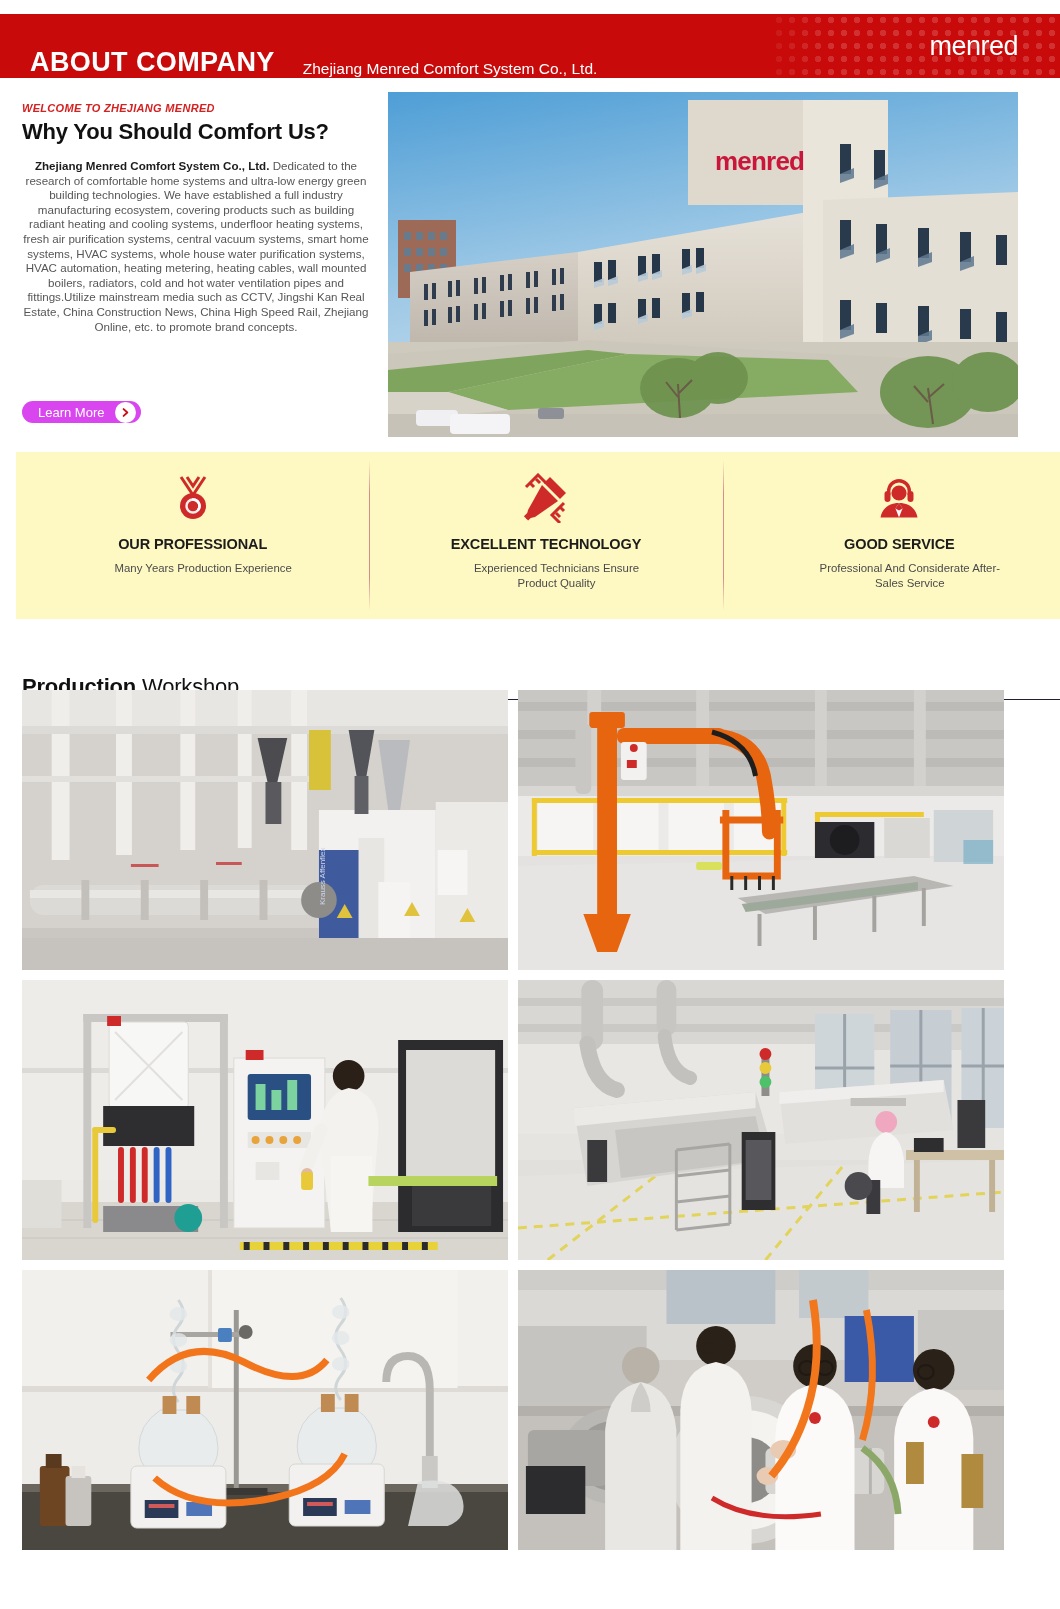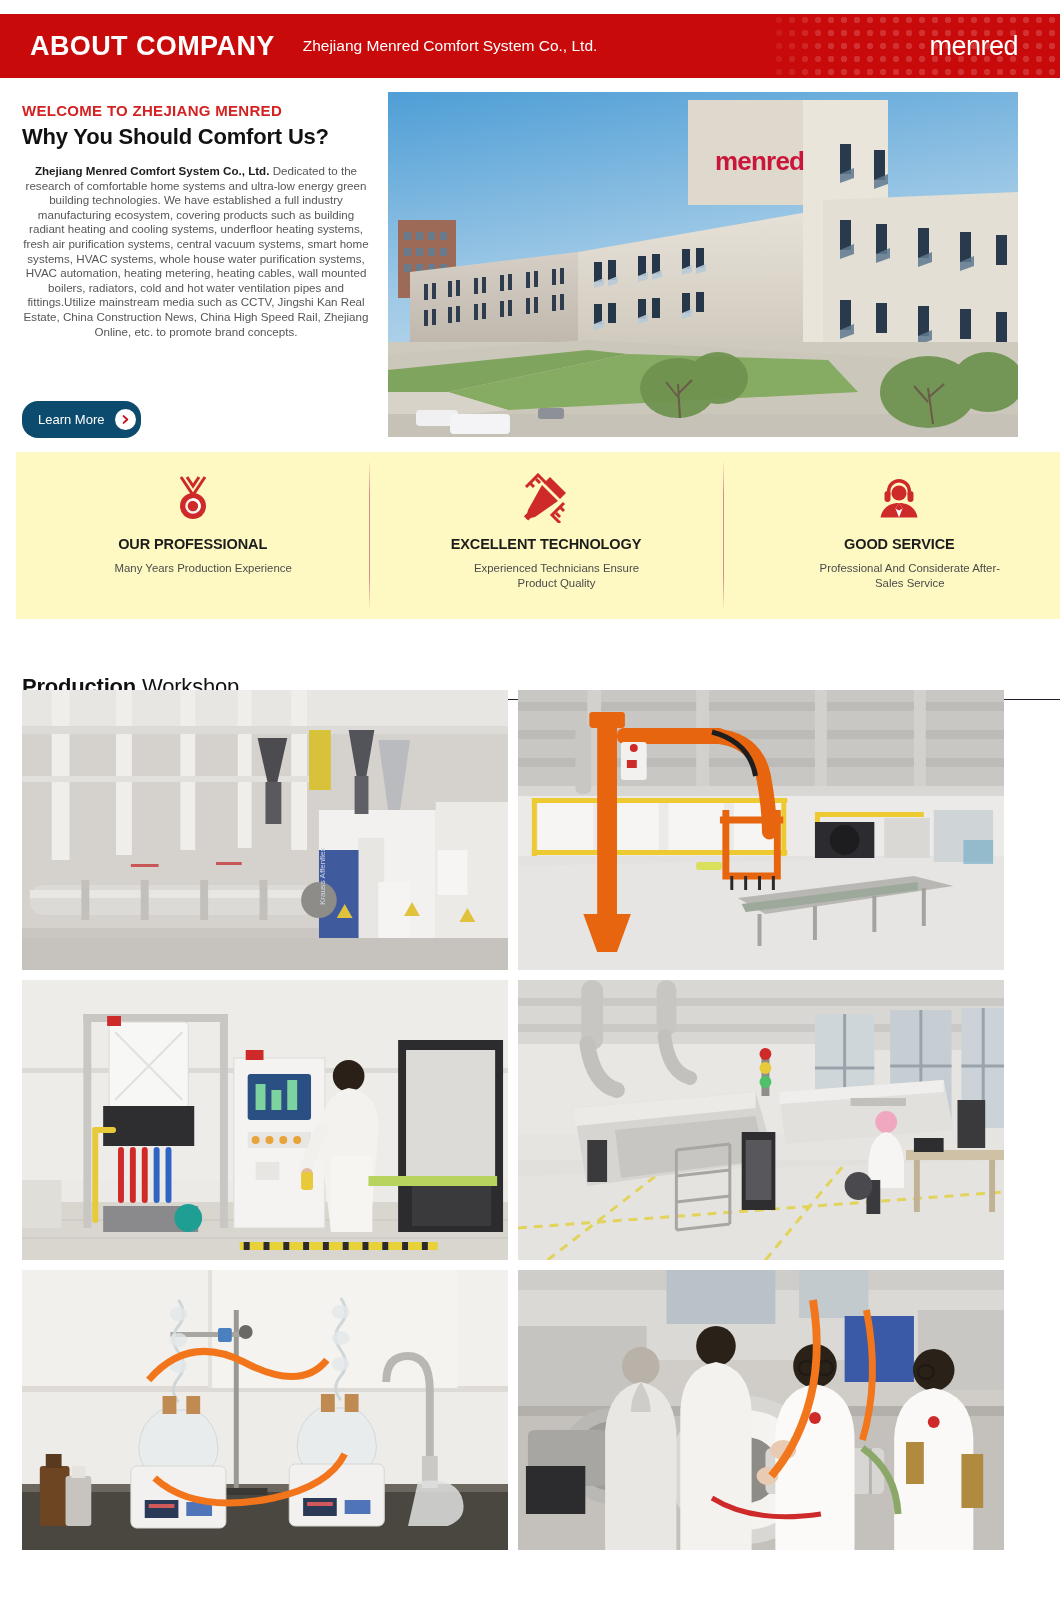--- a/index.html
+++ b/index.html
@@ -17,21 +17,21 @@
     position: absolute;
     left: 0; top: 14px;
     width: 1060px; height: 64px;
     background: #c80a0a;
     background-image:
       radial-gradient(circle at 6px 6px, rgba(255,255,255,0.16) 3.1px, rgba(255,255,255,0) 3.4px);
     background-size: 13px 13px;
     background-position: 760px 0;
     background-repeat: repeat;
     display: flex;
-    align-items: center;
+    align-items: flex-end;
     overflow: hidden;
   }
   .header::before {
     content:"";
     position:absolute; left:0; top:0; bottom:0; width:770px;
     background:#c80a0a;
   }
   .header::after{
     content:"";
     position:absolute; left:740px; top:0; bottom:0; width:90px;
@@ -62,22 +62,23 @@
     font-size: 27px;
     font-weight: 400;
     letter-spacing: -0.5px;
   }
 
   
   .hero { position: absolute; left: 0; top: 92px; width: 1060px; height: 350px; }
   .hero-left { position: absolute; left: 22px; top: 10px; width: 348px; }
   .welcome {
     color: #d42121;
-    font-size: 15px;
+    font-size: 11px;
     font-weight: 700;
+    font-style: italic;
     letter-spacing: 0.3px;
   }
   .hero-h2 {
     margin-top: 5px;
     color: #111111;
     font-size: 22px;
     font-weight: 700;
     letter-spacing: -0.2px;
   }
   .hero-body {
@@ -85,22 +86,22 @@
     font-size: 11.6px;
     line-height: 1.26;
     color: #565656;
     text-align: center;
   }
   .hero-body b { color: #1c1c1c; font-weight: 700; }
 
   .learn-btn {
     position: absolute;
     left: 22px; top: 309px;
-    height: 37px;
-    background: #0c4a6e;
+    height: 22px;
+    background: #d946ef;
     border-radius: 16px;
     display: flex;
     align-items: center;
     padding: 0 5px 0 16px;
     border: none;
     cursor: pointer;
   }
   .learn-btn .lbl { color:#fff; font-size:13px; font-weight:500; white-space:nowrap; }
   .learn-btn .circ {
     width: 21px; height: 21px;

